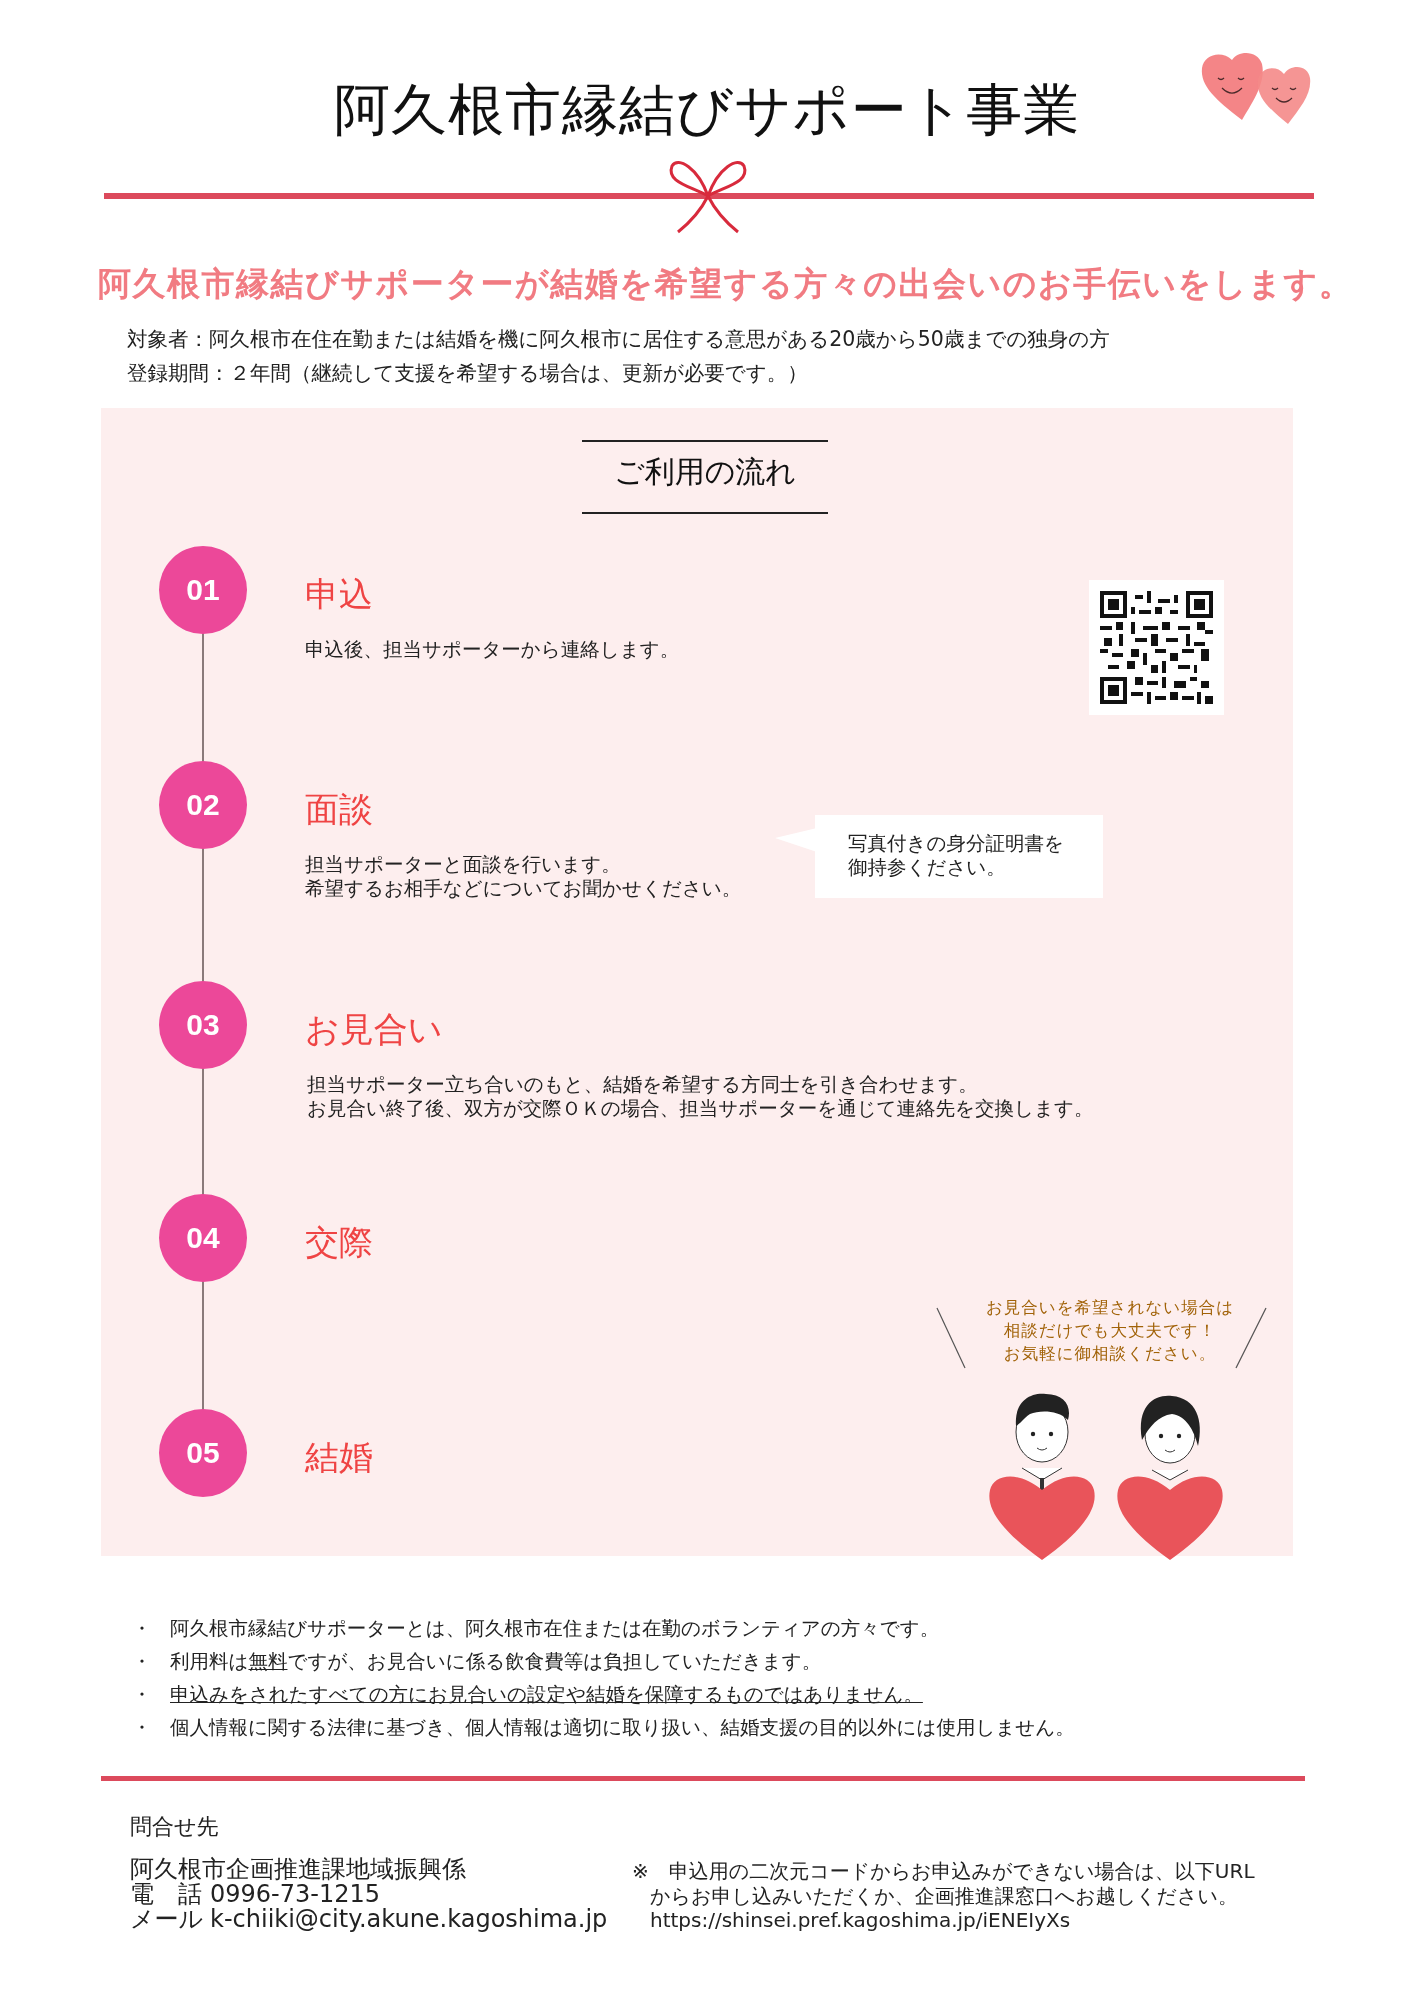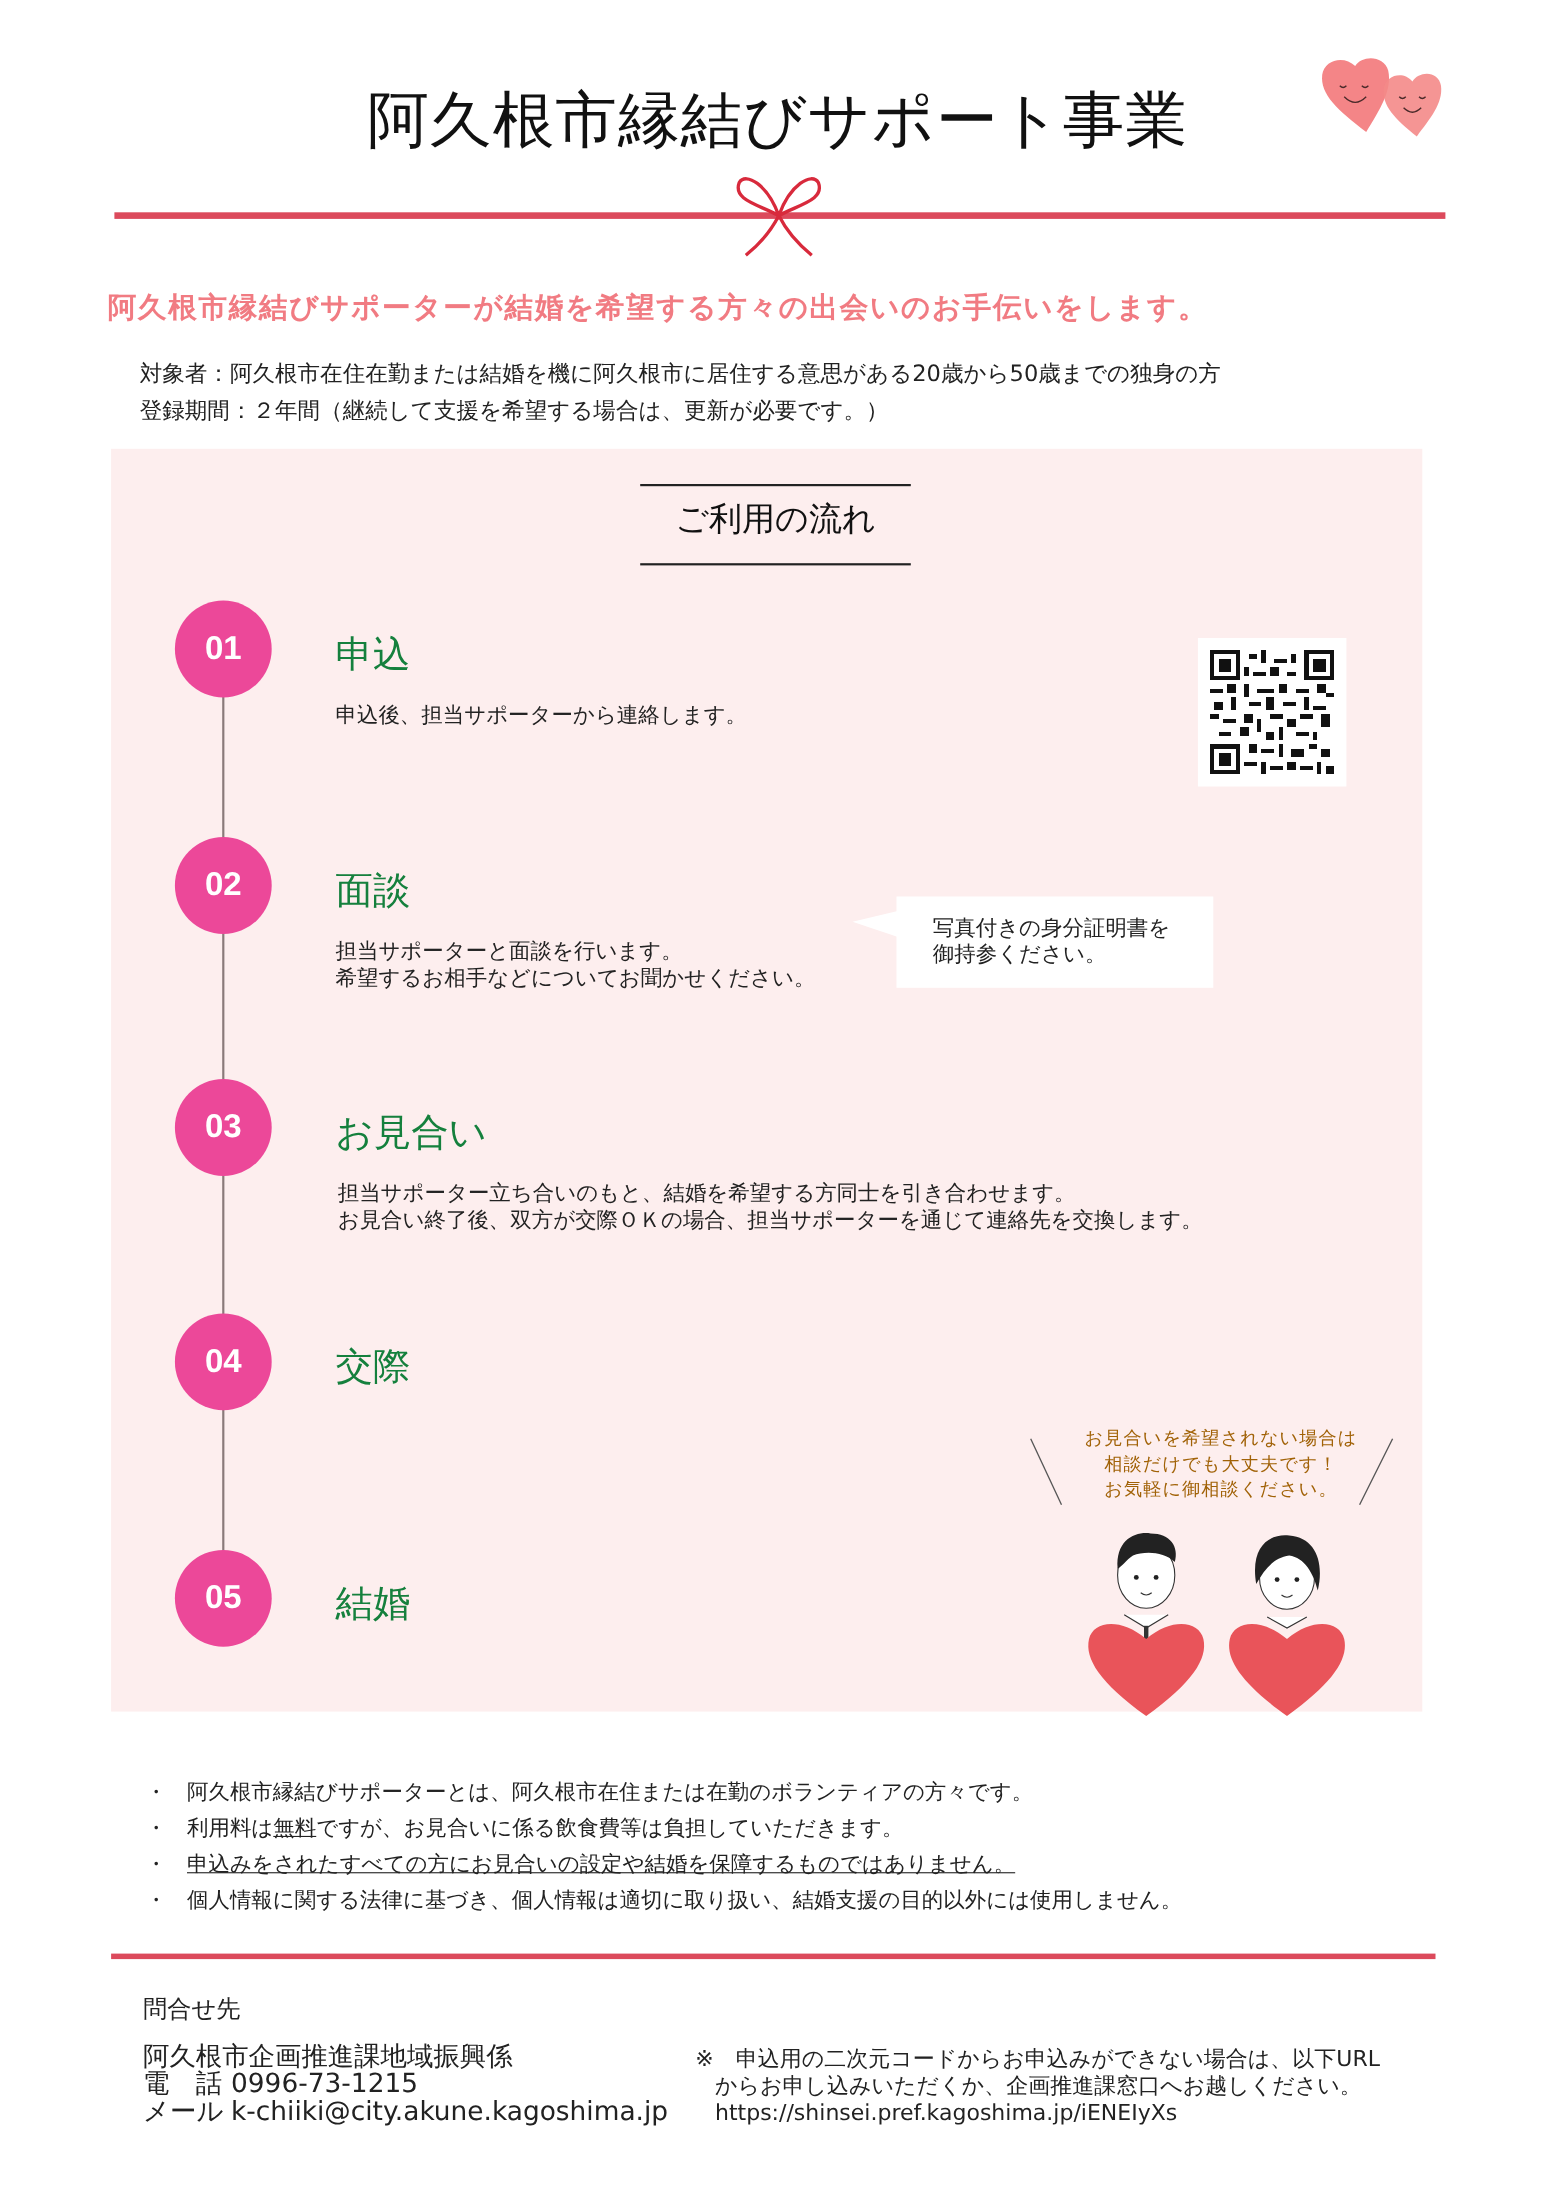--- a/index.html
+++ b/index.html
@@ -7,34 +7,34 @@
          font-family:"DejaVu Sans", "Liberation Sans", sans-serif; color:#1a1a1a; }
   .abs { position:absolute; }
 
   
   .title { left:0; width:1414px; top:74px; text-align:center; font-size:56px;
            font-weight:normal; letter-spacing:1px; color:#111; line-height:72px; margin:0; }
   .hearts { left:1196px; top:48px; width:130px; height:80px; }
   .rule-top { left:104px; top:193px; width:1210px; height:6px; background:#dc4a5c; }
   .bow { left:660px; top:160px; width:96px; height:80px; }
 
-  .lead { left:98px; top:262px; font-size:26px; font-weight:bold; color:#f17b82; letter-spacing:1.5px;
+  .lead { left:98px; top:262px; font-size:33px; font-weight:bold; color:#f17b82; letter-spacing:1.5px;
           white-space:nowrap; }
   .target-line { left:127px; font-size:20.5px; color:#222; white-space:nowrap; }
 
   
   .panel { left:101px; top:408px; width:1192px; height:1148px; background:#fdeeee; }
   .flow-heading-line { left:582px; width:246px; height:2px; background:#222; }
   .flow-heading { left:560px; width:290px; top:452px; text-align:center; font-size:30px; color:#111; }
 
   .timeline { left:202px; width:1.5px; background:#8a7a7a; }
   .step-circle { width:88px; height:88px; border-radius:50%; background:#ec4899;
                  color:#fff; font-size:30px; font-weight:bold; text-align:center; line-height:88px;
                  font-family:"Liberation Sans", sans-serif; }
-  .step-title { font-size:34px; color:#15803d; white-space:nowrap; }
+  .step-title { font-size:34px; color:#ef4444; white-space:nowrap; }
   .step-body { font-size:19.5px; color:#222; line-height:24px; white-space:nowrap; }
 
   .qr { left:1089px; top:580px; width:135px; height:135px; background:#fff; }
   .qr svg { position:absolute; left:11px; top:11px; }
 
   .bubble { left:815px; top:815px; width:288px; height:83px; background:#fff; }
   .bubble-tail { left:775px; top:828px; width:0; height:0;
                  border-top:10px solid transparent; border-bottom:14px solid transparent;
                  border-right:42px solid #fff; }
   .bubble-text { left:848px; top:832px; font-size:19.5px; line-height:24px; color:#222; white-space:nowrap; }

